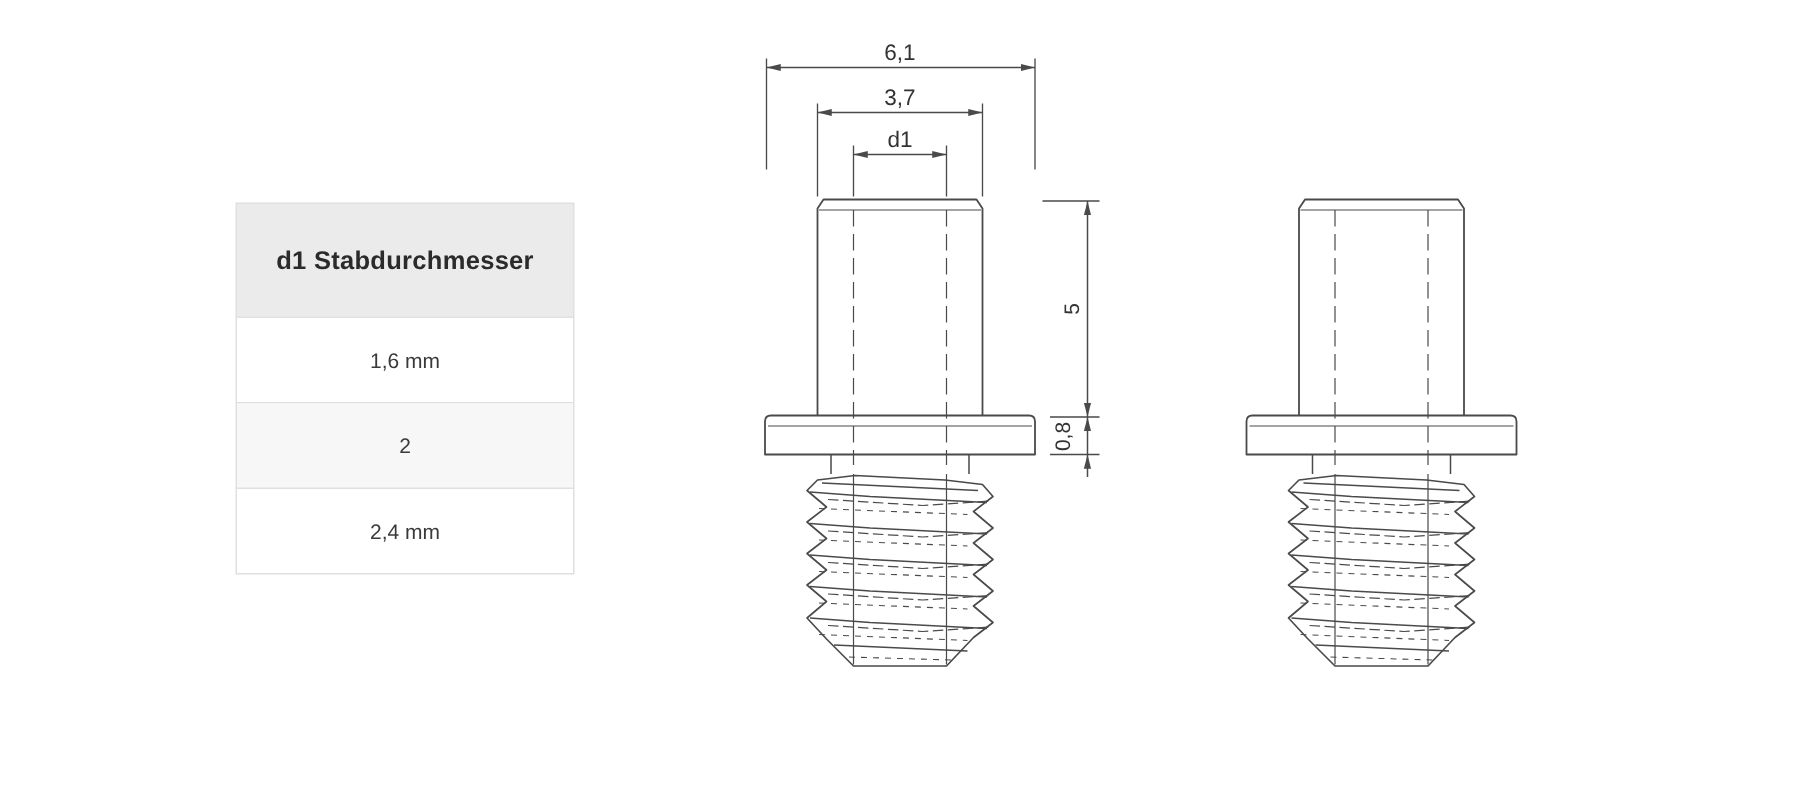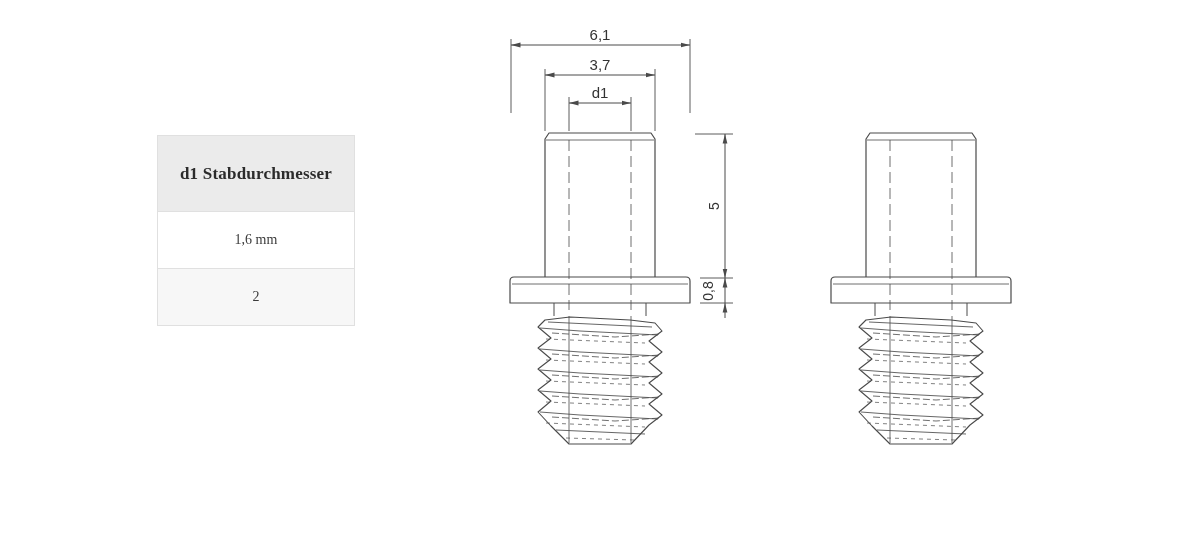--- a/index.html
+++ b/index.html
@@ -2,22 +2,22 @@
 <html><head>
 <meta charset="utf-8">
 <style>
   html,body{margin:0;padding:0;}
   body{
     width:1200px;height:533px;position:relative;background:#ffffff;overflow:hidden;
     font-family:"Liberation Sans",sans-serif;
   }
   
   .dim-table{
-    position:absolute;left:157px;top:135px;width:198px;
-    border:1px solid #e0e0e0;background:#ffffff;box-sizing:border-box;font-family:Liberation Serif, serif;
+    position:absolute;left:157px;top:135px;width:226px;
+    border:1px solid #e0e0e0;background:#ffffff;box-sizing:border-box;
   }
   .dim-table-header{
     height:75px;background:#ebebeb;border-bottom:1px solid #e0e0e0;
     display:flex;align-items:center;justify-content:center;
     font-size:17px;font-weight:600;color:#2b2b2b;letter-spacing:.2px;
   }
   .dim-table-row{
     height:56px;display:flex;align-items:center;justify-content:center;
     font-size:14px;color:#3a3a3a;border-bottom:1px solid #e0e0e0;background:#ffffff;
   }
@@ -33,20 +33,23 @@
 </head>
 <body>
 
 <div class="dim-table">
   <div class="dim-table-header">d1 Stabdurchmesser</div>
   <div class="dim-table-row row-odd">
     <span>1,6 mm</span>
   </div>
   <div class="dim-table-row row-even">
     <span>2</span>
+  </div>
+  <div class="dim-table-row row-odd">
+    <span>2,4 mm</span>
   </div>
 </div>
 
 <svg class="drawing-svg" width="1200" height="533" viewBox="0 0 1200 533" xmlns="http://www.w3.org/2000/svg" xmlns:xlink="http://www.w3.org/1999/xlink">
   <defs>
     <marker id="arr" viewBox="0 0 10 6" refX="9.5" refY="3" markerWidth="10" markerHeight="6" orient="auto-start-reverse">
       <path d="M0,0.6 L9.5,3 L0,5.4 Z" fill="#4a4a4a"></path>
     </marker>
 
     <g id="screw-shape" stroke="#4a4a4a" fill="none" stroke-linejoin="round" stroke-linecap="butt">

